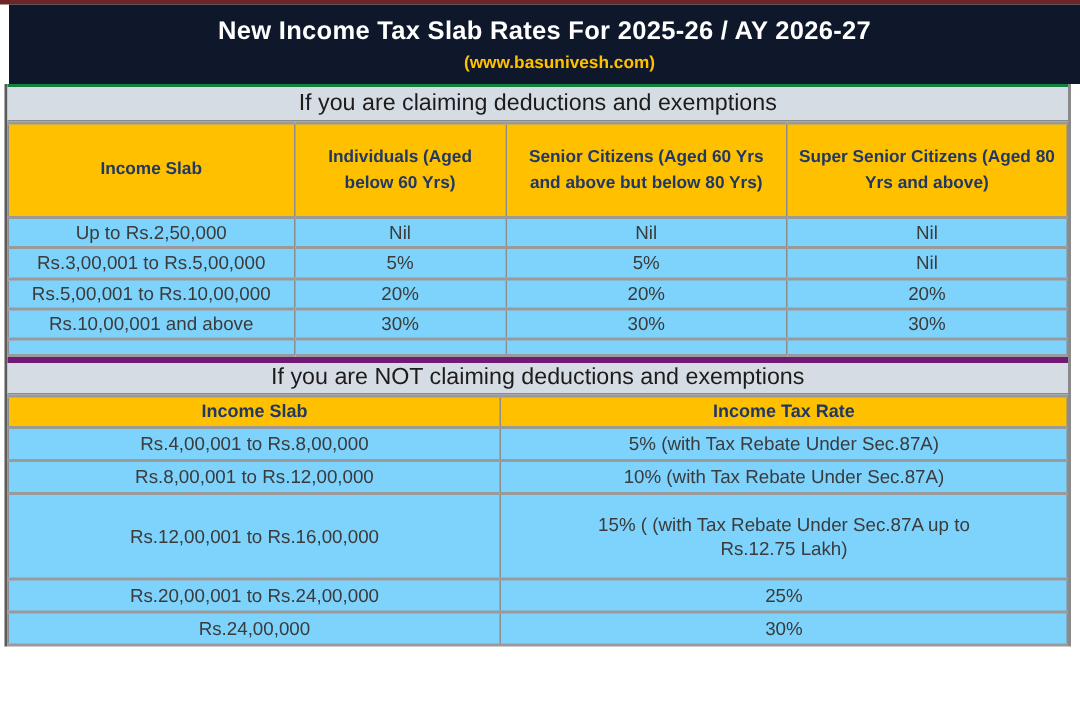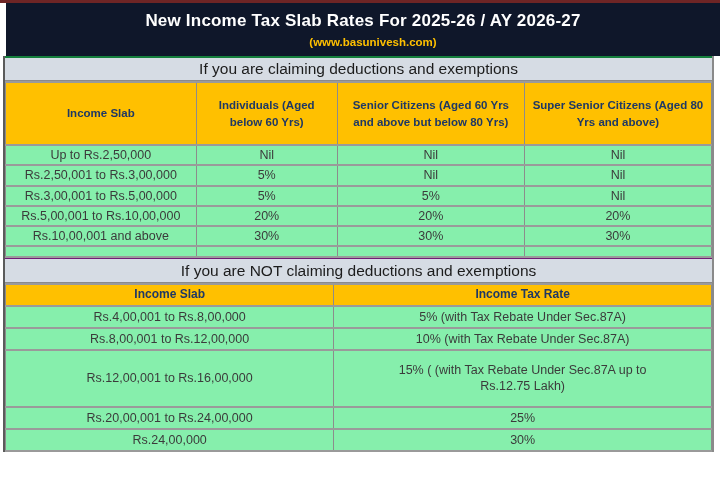--- a/index.html
+++ b/index.html
@@ -11,27 +11,27 @@
 
   .sheet { margin:0 6px 0 3px; border-left:2px solid #5b5b5b; border-right:2px solid #8a8a8a; }
 
   .titlebar { background:#0f172a; margin-left:6px; height:53px; text-align:center; padding-top:8px; }
   .title { color:#ffffff; font-weight:bold; font-size:17px; letter-spacing:.2px; }
   .subtitle { color:#FFC000; font-weight:bold; font-size:11.5px; margin-top:5px;padding-left:20px; }
 
   .band { background:#D6DCE4; border-top:2px solid #15803d; border-bottom:1px solid #8a8a8a;
           height:25px; display:flex; align-items:center; justify-content:center;
           font-size:15.5px; color:#1c1c1c; }
-  .band.second { border-top:1px solid #701a75; }
+  .band.second { border-top:4px solid #701a75; }
 
   table { width:100%; border-collapse:collapse; table-layout:fixed; }
   td, th { border:1px solid #8c8c8c; border-top:2px solid #9a9a9a; border-bottom:2px solid #9a9a9a;
            text-align:center; vertical-align:middle; padding:1px 5px; }
   th { background:#FFC000; color:#1F3864; font-weight:bold; font-size:11.5px; line-height:1.45; }
-  td { color:#3b3b3b; font-size:12.5px; line-height:1.3; background:#86efac; }
+  td { color:#3b3b3b; font-size:12.5px; line-height:1.3; background:#7dd3fc; }
 
   .t1 thead tr { height:63px; }
   .t1 tbody tr { height:19px; }
   .t1 tr.spacer { height:11px; }
   .t2 thead tr { height:20px; }
   .t2 thead th { font-size:12px; }
   .t2 tbody tr { height:22px; }
   .t2 tbody tr.tall { height:57px; }
 </style>
 </head>
@@ -61,26 +61,20 @@
           <th>Income Slab</th>
           <th>Individuals (Aged below 60 Yrs)</th>
           <th>Senior Citizens (Aged 60 Yrs and above but below 80 Yrs)</th>
           <th>Super Senior Citizens (Aged 80 Yrs and above)</th>
         </tr>
       </thead>
       <tbody>
         <tr>
           <td>Up to Rs.2,50,000</td>
           <td>Nil</td>
-          <td>Nil</td>
-          <td>Nil</td>
-        </tr>
-        <tr>
-          <td>Rs.2,50,001 to Rs.3,00,000</td>
-          <td>5%</td>
           <td>Nil</td>
           <td>Nil</td>
         </tr>
         <tr>
           <td>Rs.3,00,001 to Rs.5,00,000</td>
           <td>5%</td>
           <td>5%</td>
           <td>Nil</td>
         </tr>
         <tr>

